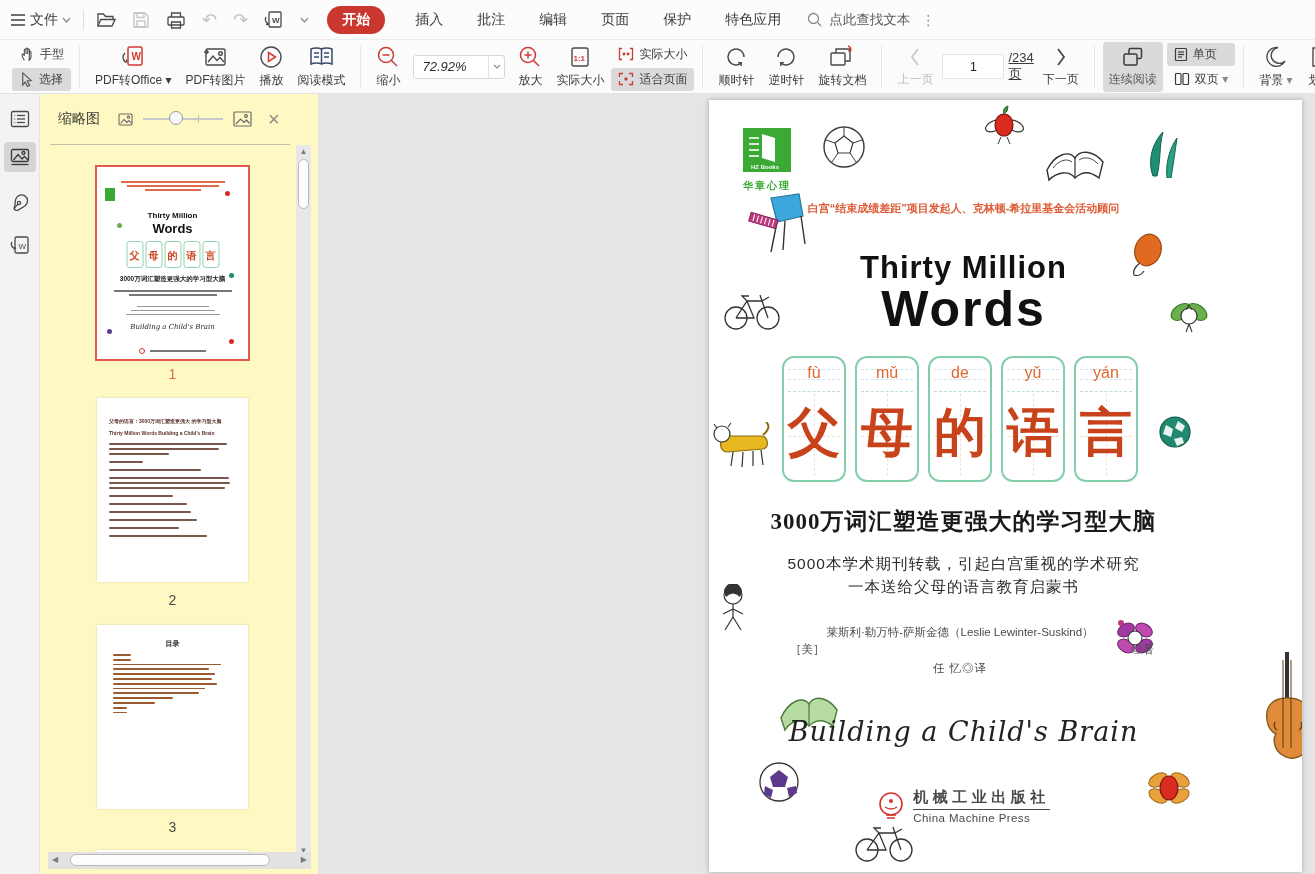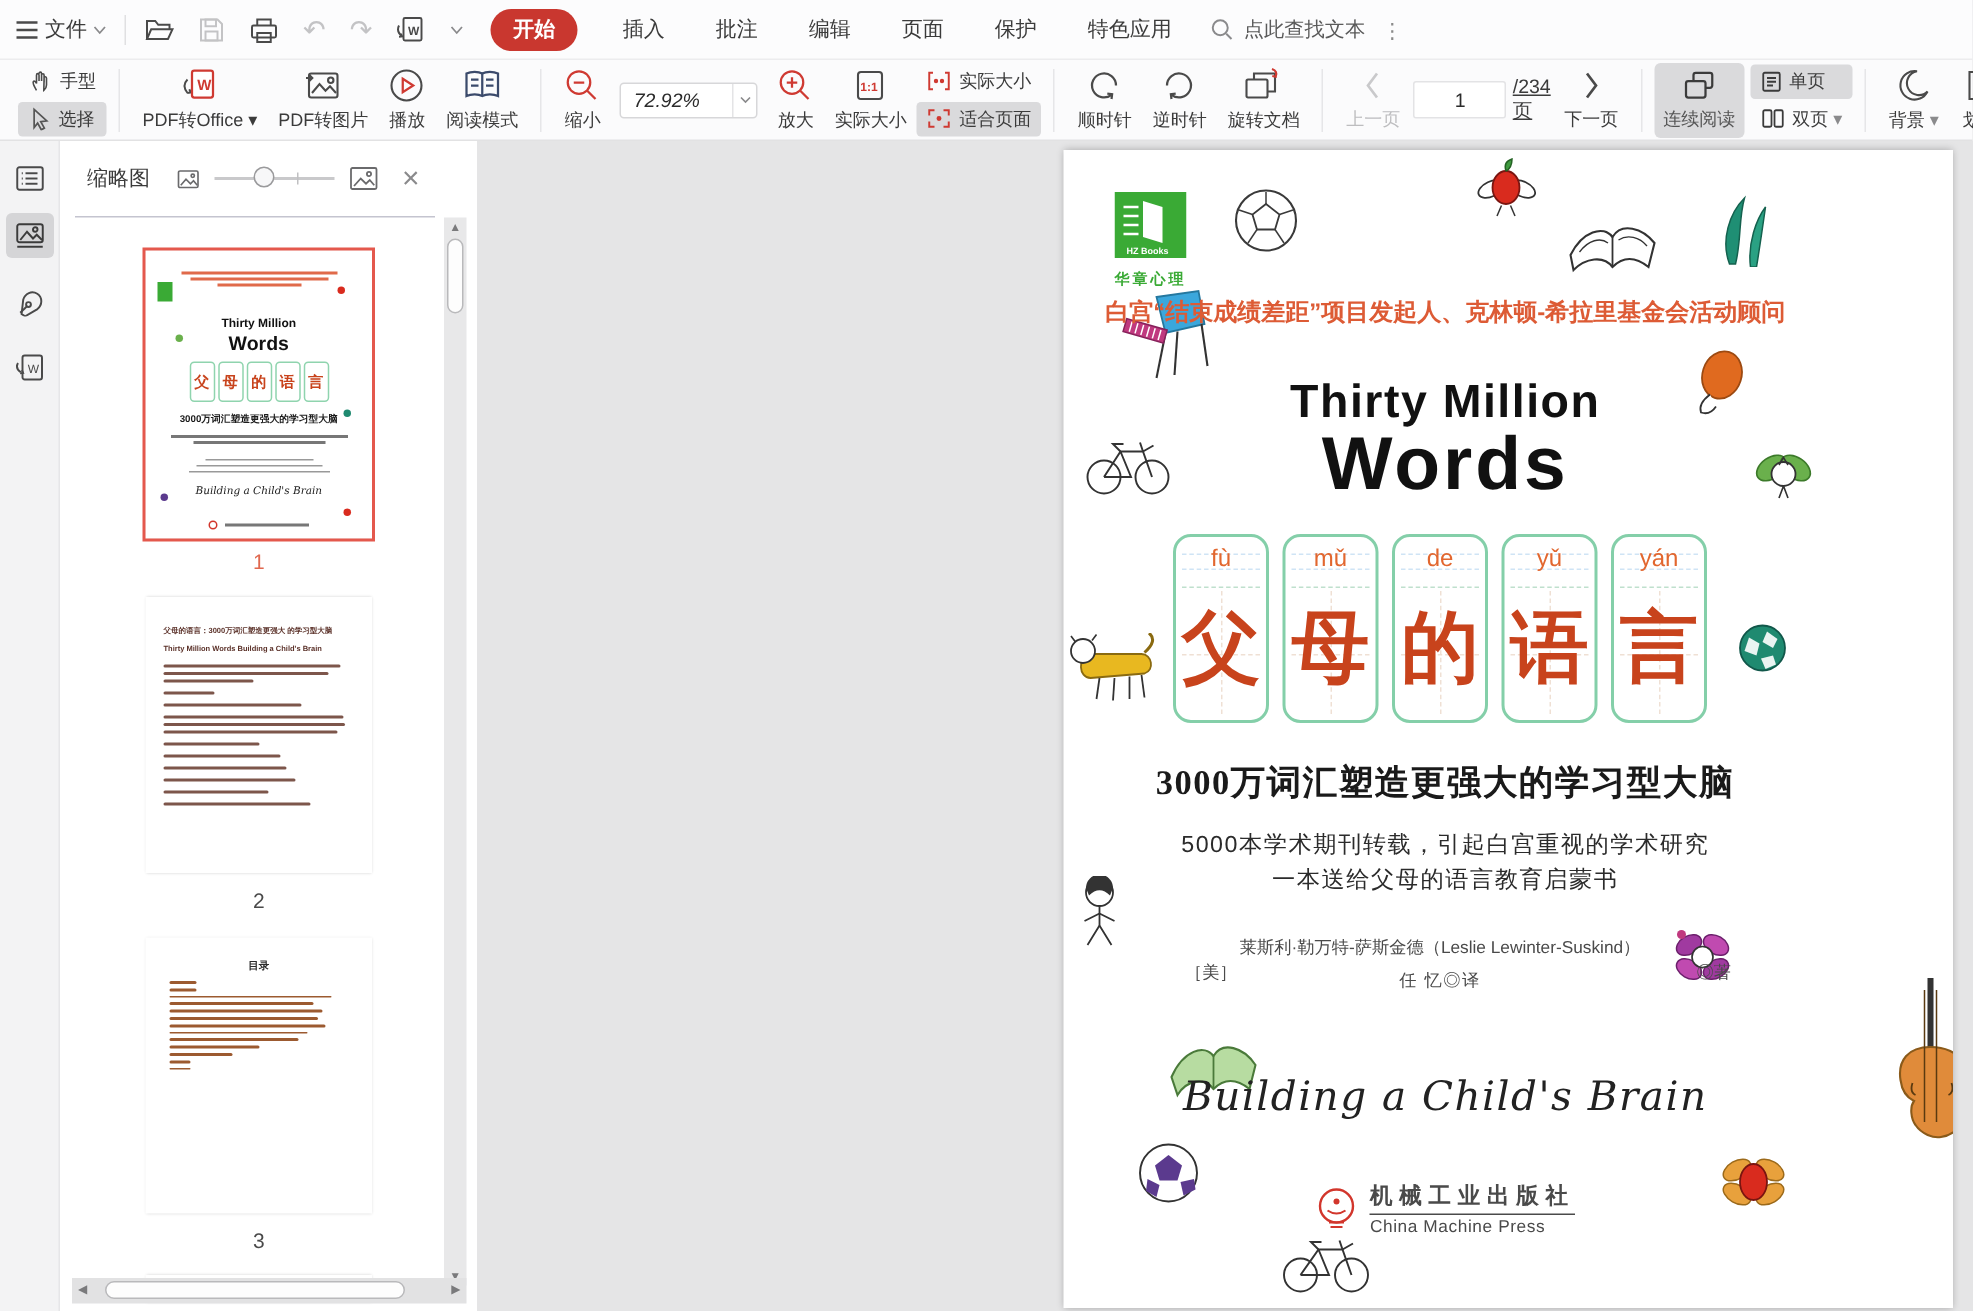--- a/index.html
+++ b/index.html
@@ -30,21 +30,21 @@
   .zoombox .zdrop { width:16px; height:100%; border-left:1px solid #e4e4e6; display:flex; align-items:center; justify-content:center; }
   .pageinput { width:62px; height:25px; background:#fff; border:1px solid #e3e3e5; border-radius:2px; text-align:center; font-size:13px; color:#2b2b2b; font-family:"Liberation Sans",sans-serif; }
   .disabled-lab { color:#bdbdbf !important; }
   .chev { font-size:12px; color:#8a8a8c; }
 
   
   .content { position:absolute; left:0; top:94px; width:1315px; height:780px; }
   .iconstrip { position:absolute; left:0; top:0; width:40px; height:780px; background:#f3f3f4; border-right:1px solid #e6e6e8; }
   .stripbtn { width:32px; height:30px; margin:6px auto 8px; display:flex; align-items:center; justify-content:center; border-radius:4px; }
   .stripbtn.active { background:#d5d5d7; }
-  .thumbpanel { position:absolute; left:40px; top:0; width:278px; height:780px; background:#ffffff; }
+  .thumbpanel { position:absolute; left:40px; top:0; width:278px; height:780px; background:#fef9c3; }
   .phead { position:absolute; left:0; top:0; width:278px; height:50px; display:flex; align-items:center; padding-left:18px; }
   .phead .ptitle { font-size:14px; color:#3b3b3b; margin-right:18px; }
   .phead-line { position:absolute; left:10px; top:50px; width:240px; height:1px; background:#8a8aa0; opacity:.5; }
   .slider { position:relative; width:80px; height:2px; background:#c9c9cb; margin:0 10px; }
   .slider .knob { position:absolute; left:26px; top:-7px; width:14px; height:14px; border:1.5px solid #9a9a9c; border-radius:50%; background:#f7f7f8; }
   .slider .tick { position:absolute; left:55px; top:-3px; width:1px; height:8px; background:#c0c0c2; }
   .pclose { margin-left:16px; color:#8a8a8c; font-size:20px; line-height:1; }
 
   .thumb { position:absolute; left:57px; width:151px; background:#fff; box-shadow:0 0 2px rgba(0,0,0,.18); overflow:hidden; }
   .thumb.sel { outline:2px solid #e4584d; }
@@ -58,38 +58,38 @@
   .vthumb { position:absolute; left:2px; top:14px; width:11px; height:50px; background:#fdfdfd; border:1px solid #b9b9bb; border-radius:6px; }
   .varrow { position:absolute; left:0; width:15px; text-align:center; font-size:8px; color:#7a7a7c; }
   .hscroll { position:absolute; left:8px; top:758px; width:263px; height:17px; background:#e2e2e3; }
   .hthumb { position:absolute; left:22px; top:2px; width:200px; height:12px; background:#fdfdfd; border:1px solid #b9b9bb; border-radius:7px; }
   .harrow { position:absolute; top:3px; font-size:8px; color:#7a7a7c; }
 
   
   .viewer { position:absolute; left:318px; top:0; width:997px; height:780px; background:#e5e5e6; }
   .page { position:absolute; left:391px; top:6px; width:593px; height:772px; background:#fff; box-shadow:0 0 5px rgba(0,0,0,.28); overflow:hidden; }
   .cblock { position:absolute; left:0; right:84px; text-align:center; }
-  .tagline { font-size:16px; line-height:17px; color:#dd5b35; font-weight:bold; }
+  .tagline { font-size:11px; line-height:17px; color:#dd5b35; font-weight:bold; }
   .ten1 { font-size:31px; font-weight:bold; color:#111; letter-spacing:1px; }
   .ten2 { font-size:50px; font-weight:bold; color:#111; letter-spacing:2px; margin-top:-6px; }
   .cards { position:absolute; left:73px; top:256px; display:flex; gap:9px; }
   .card { position:relative; width:64px; height:126px; border:2px solid #84cfa9; border-radius:12px; background:#fff; overflow:hidden; }
   .card .py { position:absolute; left:0; right:0; top:6px; text-align:center; font-size:16px; color:#e2672f; }
   .card .zi { position:absolute; left:0; right:0; top:32px; text-align:center; font-size:52px; line-height:86px; color:#c8431c; font-family:"Liberation Serif",serif; font-weight:bold; }
   .card .gl1 { position:absolute; left:4px; right:4px; top:11px; border-top:1px dashed #cfe4f5; }
   .card .gl2 { position:absolute; left:4px; right:4px; top:21px; border-top:1px dashed #cfe4f5; }
   .card .gl3 { position:absolute; left:4px; right:4px; top:33px; border-top:1px dashed #bfe0cd; }
   .card .glv { position:absolute; left:50%; top:36px; bottom:4px; border-left:1px dashed #efe0d4; }
   .card .glh { position:absolute; left:4px; right:4px; top:78px; border-top:1px dashed #efe0d4; }
   .subtitle { font-size:23px; font-weight:bold; color:#1a1a1a; font-family:"Liberation Serif",serif; letter-spacing:1px; }
   .descl { font-size:15.5px; line-height:23px; color:#2b2b2b; letter-spacing:1px; }
   .authors { position:absolute; left:71px; top:524px; width:360px; text-align:center; font-size:11.5px; color:#4a4a4a; line-height:16px; }
   .authors .country { position:absolute; left:10px; top:17px; }
   .authors .role { position:absolute; right:-14px; top:17px; }
-  .authors .trans { margin-top:6px; letter-spacing:1px; }
+  .authors .trans { margin-top:20px; letter-spacing:1px; }
   .script { font-family:"DejaVu Serif",serif; font-style:italic; font-size:27px; color:#222; letter-spacing:1px; }
   .pub { position:absolute; left:0; right:84px; top:688px; display:flex; align-items:center; justify-content:center; gap:8px; }
   .pubtxt .cn { font-size:15px; font-weight:bold; color:#4a4a4a; letter-spacing:4.5px; border-bottom:1.5px solid #4a4a4a; padding-bottom:2px; }
   .pubtxt .en { font-size:11.5px; color:#4a4a4a; margin-top:2px; letter-spacing:.4px; }
   .doodle { position:absolute; }
 
   
   .mini { position:relative; width:100%; height:100%; font-family:"Liberation Sans",sans-serif; }
   .mini .mt1 { position:absolute; left:0; right:0; top:30px; text-align:center; font-size:8px; font-weight:bold; color:#111; }
   .mini .mt2 { position:absolute; left:0; right:0; top:40px; text-align:center; font-size:13px; font-weight:bold; color:#111; }

